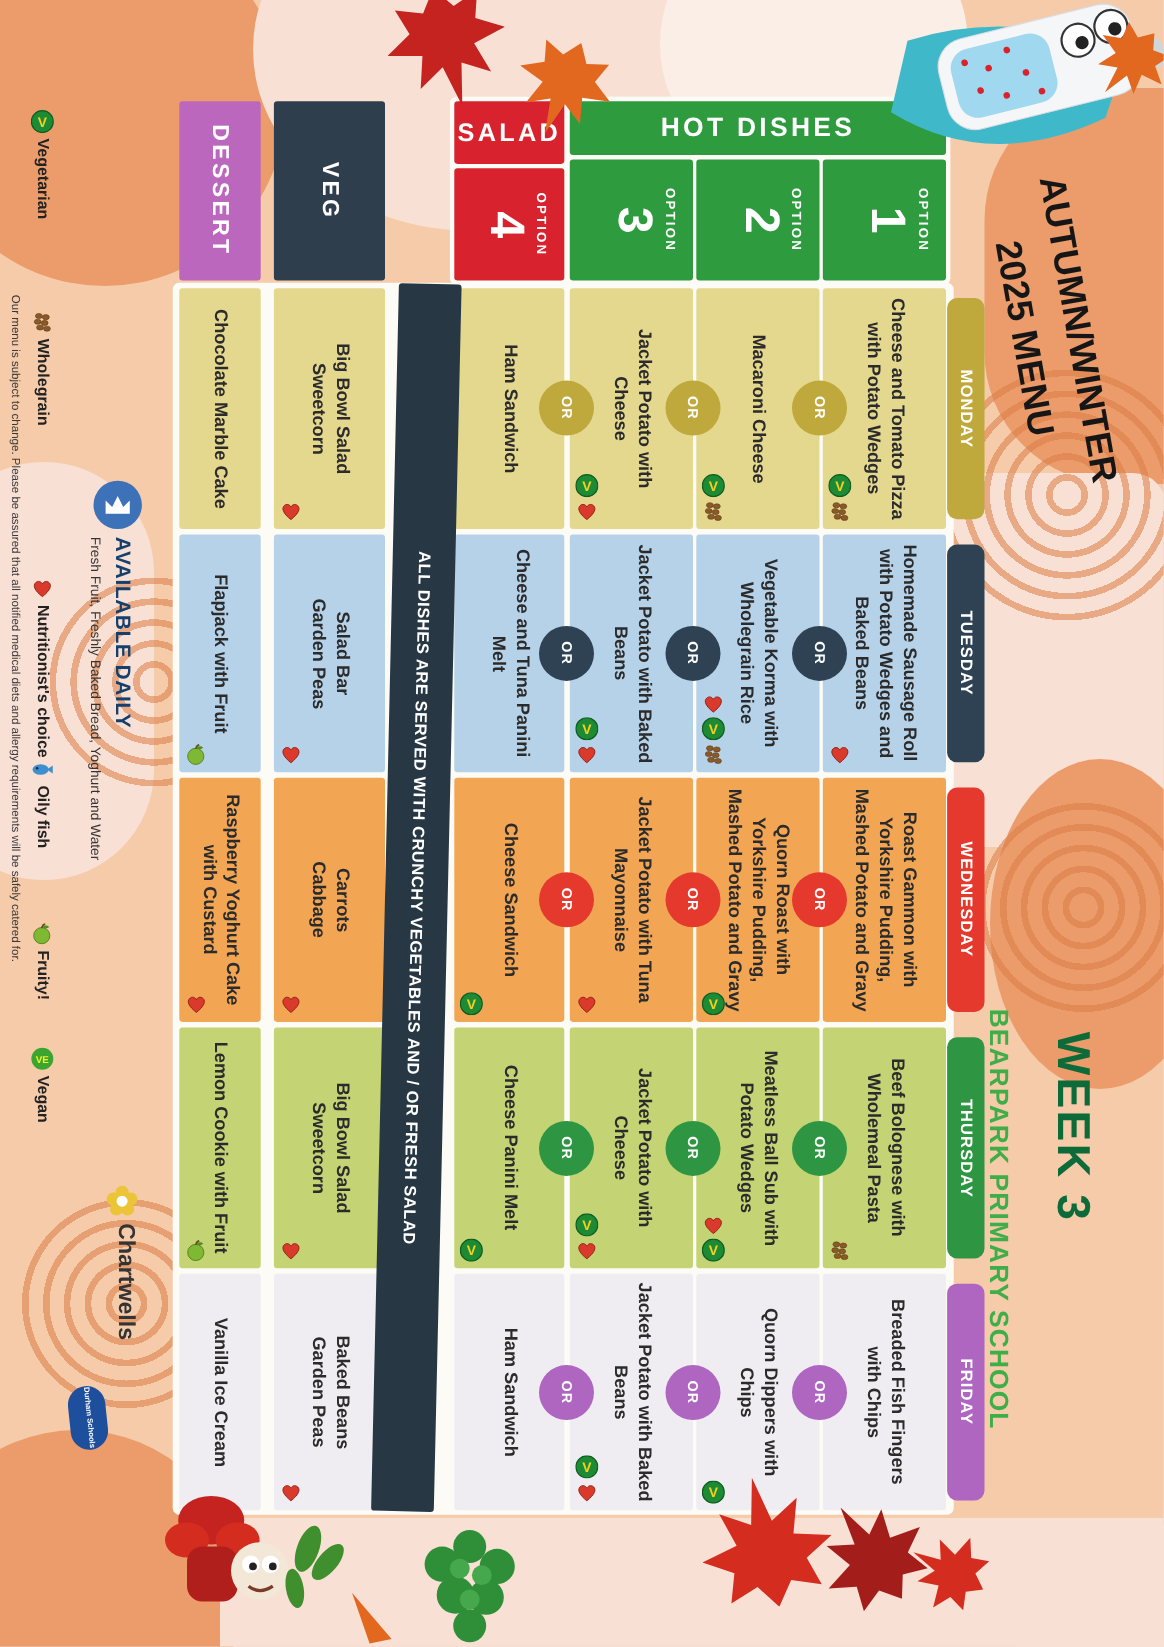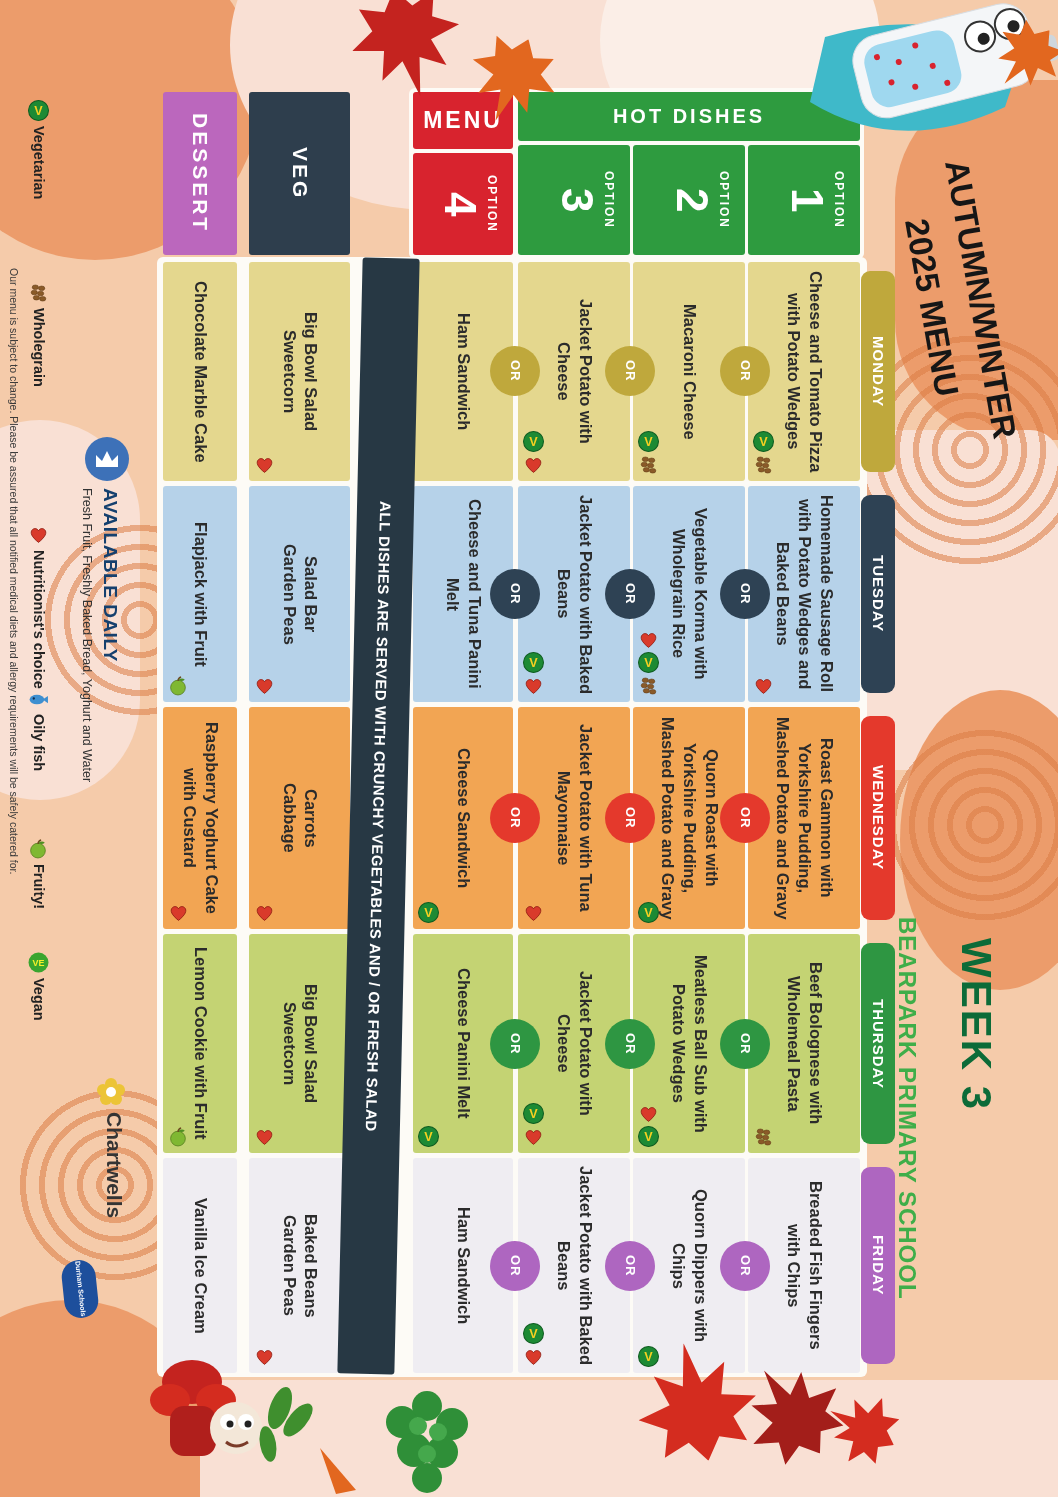--- a/index.html
+++ b/index.html
@@ -11,21 +11,21 @@
   .ring{position:absolute;border-radius:50%;background:repeating-radial-gradient(circle at 50% 50%, rgba(0,0,0,0) 0 13px, rgba(219,124,68,.55) 13px 19px);}
   
   .backdrop{position:absolute;left:157px;top:257px;width:710px;height:1120px;background:#fdfbf6;border-radius:6px;}
   
   .whiteback{position:absolute;background:#fdfbf6;border-radius:6px;}
   .hbox{position:absolute;display:flex;align-items:center;justify-content:center;color:#fff;font-weight:bold;}
   .vtext{writing-mode:vertical-rl;letter-spacing:3px;font-size:21px;}
   .h-dessert{left:163px;top:92px;width:74px;height:163px;background:#bb67bd;border-radius:3px;}
   .h-veg{left:249px;top:92px;width:101px;height:163px;background:#2e3e4d;border-radius:3px;}
   .h-deli{left:413px;top:92px;width:100px;height:57px;background:#d8232e;font-size:23px;letter-spacing:3px;border-radius:3px;}
-  .h-hot{left:518px;top:92px;width:342px;height:49px;background:#2e9b3f;font-size:20px;letter-spacing:3px;border-radius:3px;}
+  .h-hot{left:518px;top:92px;width:342px;height:49px;background:#2e9b3f;font-size:24px;letter-spacing:3px;border-radius:3px;}
   .optbox{position:absolute;background:#2e9b3f;color:#fff;font-weight:bold;writing-mode:vertical-rl;text-align:center;padding-right:12px;border-radius:3px;}
   .optbox.red{background:#d8232e;}
   .optword{font-size:12px;letter-spacing:2px;line-height:1.4;}
   .optnum{font-size:44px;line-height:1.05;}
   .h-opt4{left:413px;top:153px;width:100px;height:102px;}
   .h-o3{left:518px;top:145px;width:112px;height:110px;}
   .h-o2{left:633px;top:145px;width:112px;height:110px;}
   .h-o1{left:748px;top:145px;width:112px;height:110px;}
   
   .cell{position:absolute;border-radius:3px;display:flex;align-items:center;justify-content:center;padding:8px 6px;}
@@ -85,21 +85,21 @@
   <div class="ring" style="left:880px;top:720px;width:210px;height:210px;"></div>
   <div class="ring" style="left:40px;top:520px;width:200px;height:200px;"></div>
   <div class="ring" style="left:10px;top:1080px;width:210px;height:210px;"></div>
 
   <div class="backdrop"></div>
 
   <div class="hbox vtext h-dessert">DESSERT</div>
   <div class="hbox vtext h-veg">VEG</div>
   <div class="whiteback" style="left:409px;top:88px;width:108px;height:171px;"></div>
   <div class="whiteback" style="left:514px;top:88px;width:350px;height:171px;"></div>
-  <div class="hbox h-deli">MENU</div>
+  <div class="hbox h-deli">SALAD</div>
   <div class="optbox red h-opt4">
     <span class="optword">OPTION</span><br>
     <span class="optnum">4</span>
   </div>
   <div class="hbox h-hot">HOT DISHES</div>
   <div class="optbox h-o3">
     <span class="optword">OPTION</span><br>
     <span class="optnum">3</span>
   </div>
   <div class="optbox h-o2">

